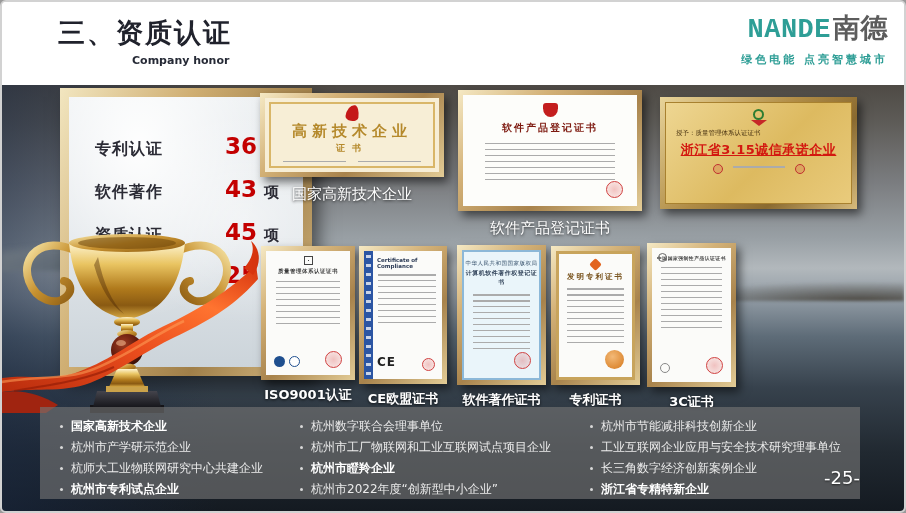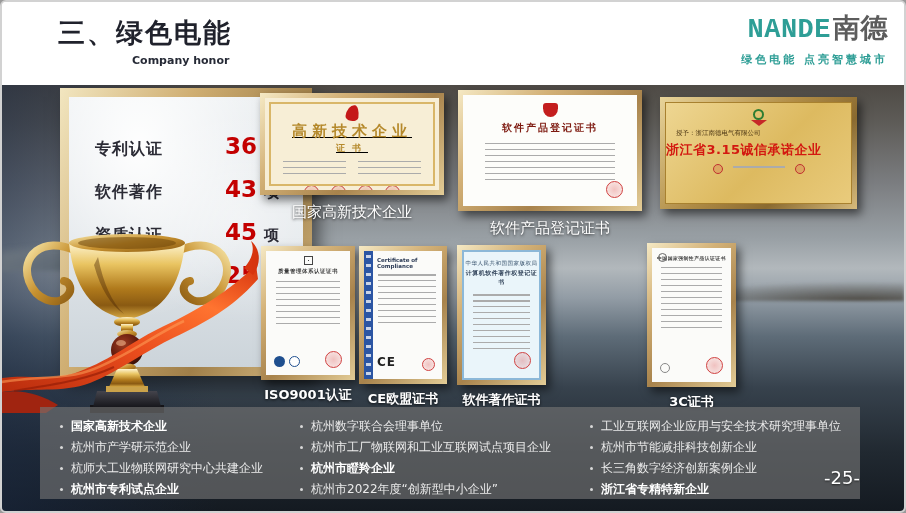--- a/index.html
+++ b/index.html
@@ -54,21 +54,21 @@
     box-shadow:4px 5px 9px rgba(0,0,0,.55);}
   .paper{position:relative;width:100%;height:100%;overflow:hidden;}
   .caption{color:#fff;text-shadow:0 1px 3px rgba(0,0,0,.75);white-space:nowrap;}
   .cap1{margin-top:8px;font-size:15px;}
   .cap2{margin-top:6px;font-size:13px;font-weight:bold;}
   .lines{background:repeating-linear-gradient(180deg,#ababab 0 1.5px,transparent 1.5px 6px);}
   .rseal{position:absolute;width:17px;height:17px;border-radius:50%;border:1.5px solid #d04040;
     background:radial-gradient(circle,rgba(215,60,60,.3),rgba(215,60,60,.08));}
   
   #certA{left:258px;top:8px;width:184px;}
-  #certA .frame{height:102px;text-decoration:underline;}
+  #certA .frame{height:84px;}
   #certA .paper{background:#f7eed6;}
   .deco-border{position:absolute;inset:4px;border:2px solid #d9b668;pointer-events:none;}
   .flame{width:13px;height:16px;margin:7px auto 1px;background:#c41818;
     border-radius:60% 40% 55% 45%/75% 75% 25% 25%;transform:rotate(8deg);}
   .gx-title{font-size:15px;font-weight:bold;color:#b5892b;letter-spacing:5px;text-align:center;}
   .gx-sub{font-size:9px;font-weight:bold;color:#b5892b;letter-spacing:7px;text-align:center;margin-top:1px;}
   .gx-lines{display:flex;gap:12px;margin:6px 18px 0;}
   .gx-lines .lines{flex:1;height:18px;}
   .seals{display:flex;justify-content:center;gap:12px;margin-top:6px;}
   .seal{width:15px;height:15px;border-radius:50%;border:1.5px solid #c23a3a;
@@ -83,21 +83,21 @@
   #certB .body-lines{height:40px;margin:8px 22px 0;}
   #certB .rseal{right:14px;bottom:8px;}
   
   #certC{left:658px;top:12px;width:197px;}
   #certC .frame{height:112px;background:linear-gradient(135deg,#e8d49a,#b08c46 45%,#8a6a30 70%,#d6ba7c);}
   #certC .paper{background:linear-gradient(135deg,#eed692 0%,#ddba60 55%,#e9cb7c 100%);
     border:1px solid #a8812f;}
   .ring315{width:11px;height:11px;border:2px solid #2e7d32;border-radius:50%;margin:6px auto 0;}
   .fan315{width:0;height:0;margin:0 auto;border-left:8px solid transparent;border-right:8px solid transparent;border-top:6px solid #c62828;}
   .award-line{font-size:6.5px;color:#4a3412;margin:3px 10px 0;}
-  .t315{font-size:13px;font-weight:bold;color:#d31810;text-align:left;letter-spacing:0.5px;margin-top:3px;}
+  .t315{font-size:13px;font-weight:bold;color:#d31810;text-align:center;letter-spacing:0.5px;margin-top:3px;text-decoration:underline;}
   .c-bottom{display:flex;justify-content:center;align-items:center;gap:10px;margin-top:5px;}
   .mini-seal{width:10px;height:10px;border-radius:50%;border:1px solid #c03030;background:rgba(200,50,50,.18);}
   .c-bottom .lines{width:52px;height:6px;}
   
   #certISO{left:259px;top:161px;width:94px;}  #certISO .frame{height:134px;}
   #certCE{left:357px;top:161px;width:88px;}   #certCE .frame{height:138px;}
   #certSW{left:455px;top:160px;width:89px;}   #certSW .frame{height:140px;}
   #certPA{left:549px;top:161px;width:89px;}   #certPA .frame{height:139px;}
   #certCC{left:645px;top:158px;width:89px;}   #certCC .frame{height:144px;}
   #certEM{left:738px;top:160px;width:98px;}   #certEM .frame{height:144px;}
@@ -159,21 +159,21 @@
   .pagenum{position:absolute;right:44px;top:382px;font-size:18px;color:#fff;z-index:5;
     text-shadow:0 1px 2px rgba(0,0,0,.6);}
 </style>
 </head>
 <body>
 
 <div class="slide">
 
   <div class="header">
     <div class="title-block">
-      <h1 class="page-title">三、绿色电能</h1>
+      <h1 class="page-title">三、资质认证</h1>
       <div class="page-subtitle">Company honor</div>
     </div>
     <div class="logo-block">
       <div class="logo-line">
         <span class="logo-en">NANDE</span><span class="logo-cn">南德</span>
       </div>
       <div class="tagline">绿色电能 点亮智慧城市</div>
     </div>
   </div>
 
@@ -300,21 +300,21 @@
         </div>
       </div>
       <div class="caption cap1">软件产品登记证书</div>
     </div>
 
     <div class="cert" id="certC">
       <div class="frame">
         <div class="paper">
           <div class="ring315"></div>
           <div class="fan315"></div>
-          <div class="award-line">授予：浙江南德电气有限公司</div>
+          <div class="award-line">授予：质量管理体系认证证书</div>
           <div class="t315">浙江省3.15诚信承诺企业</div>
           <div class="c-bottom">
             <span class="mini-seal"></span>
             <span class="lines"></span>
             <span class="mini-seal"></span>
           </div>
         </div>
       </div>
     </div>
 
@@ -354,20 +354,31 @@
         <div class="paper">
           <div class="sw-org">中华人民共和国国家版权局</div>
           <div class="sw-title">计算机软件著作权登记证书</div>
           <div class="lines body-lines"></div>
           <div class="rseal"></div>
         </div>
       </div>
       <div class="caption cap2">软件著作证书</div>
     </div>
 
+    <div class="cert" id="certPA">
+      <div class="frame">
+        <div class="paper">
+          <div class="pa-logo"></div>
+          <div class="pa-title">发明专利证书</div>
+          <div class="lines body-lines"></div>
+          <div class="oseal"></div>
+        </div>
+      </div>
+      <div class="caption cap2">专利证书</div>
+    </div>
 
     <div class="cert" id="certCC">
       <div class="frame">
         <div class="paper">
           <div class="cc-logo"></div>
           <div class="tiny-title">中国国家强制性产品认证证书</div>
           <div class="lines body-lines"></div>
           <div class="cc-logo2"></div>
           <div class="rseal"></div>
         </div>
@@ -388,22 +399,22 @@
       <div class="hcol hcol2">
         <ul>
           <li>杭州数字联合会理事单位</li>
           <li>杭州市工厂物联网和工业互联网试点项目企业</li>
           <li class="b">杭州市瞪羚企业</li>
           <li>杭州市2022年度“创新型中小企业”</li>
         </ul>
       </div>
       <div class="hcol hcol3">
         <ul>
+          <li>杭州市节能减排科技创新企业</li>
           <li>工业互联网企业应用与安全技术研究理事单位</li>
-          <li>杭州市节能减排科技创新企业</li>
           <li>长三角数字经济创新案例企业</li>
           <li class="b">浙江省专精特新企业</li>
         </ul>
       </div>
     </div>
 
     <div class="pagenum">-25-</div>
   </div>
 </div>
 

